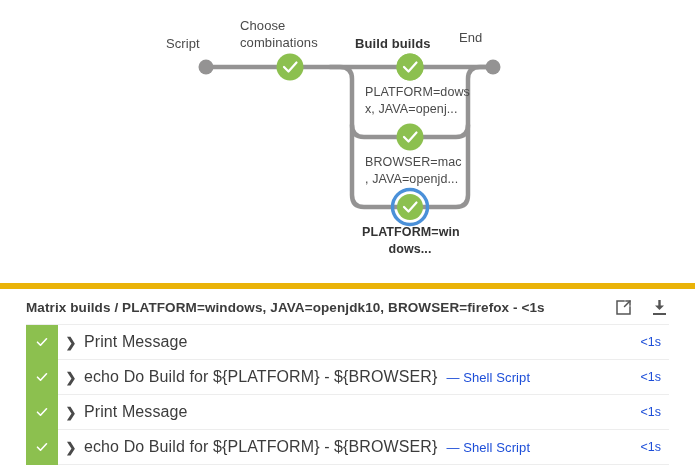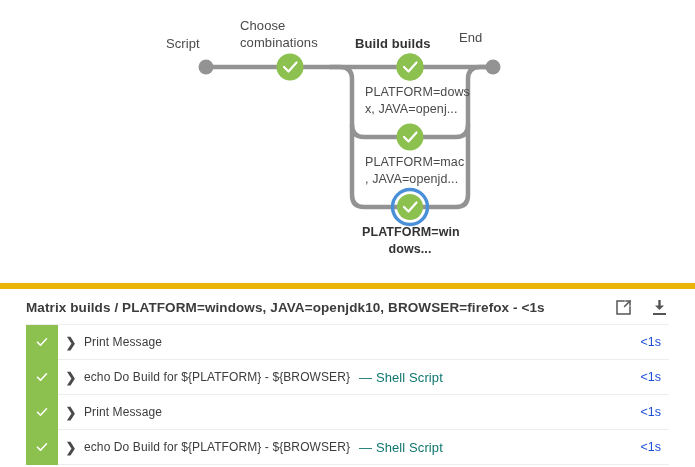--- a/index.html
+++ b/index.html
@@ -108,28 +108,28 @@
     width: 26px;
     flex: none;
     display: flex;
     align-items: center;
     justify-content: center;
     color: #4a4a4a;
     font-size: 13px;
     font-weight: bold;
   }
   .step-name {
-    font-size: 12px;
+    font-size: 16px;
     color: #3c3c3c;
     letter-spacing: 0.1px;
     white-space: nowrap;
   }
   .step-type {
     font-size: 13px;
-    color: #0f766e;
+    color: #1d4ed8;
     margin-left: 9px;
     letter-spacing: 0.1px;
     white-space: nowrap;
   }
   .step-spacer { flex: 1; }
   .step-duration {
     font-size: 12.5px;
     color: #1d4ed8;
     padding-right: 8px;
     white-space: nowrap;
@@ -193,21 +193,21 @@
   <div class="stage-label" style="left:240px; top:17px; width:100px;">Choose
 combinations</div>
 
   <div class="stage-label bold" style="left:355px; top:35px; width:110px;">Build builds</div>
 
   <div class="stage-label" style="left:459px; top:29px; width:70px;">End</div>
 
   <div class="branch-label" style="left:365px; top:84px;">PLATFORM=dows
 x, JAVA=openj...</div>
 
-  <div class="branch-label" style="left:365px; top:154px;">PLATFORM=mac
+  <div class="branch-label" style="left:365px; top:154px;">BROWSER=mac
 , JAVA=openjd...</div>
 
   <div class="branch-label bold" style="left:362px; top:224px;">PLATFORM=win
 dows...</div>
 </div>
 
 <div class="log-header">
   <div class="log-title">Matrix builds / PLATFORM=windows, JAVA=openjdk10, BROWSER=firefox - &lt;1s</div>
   <div class="header-actions">
     <div class="icon-btn">

